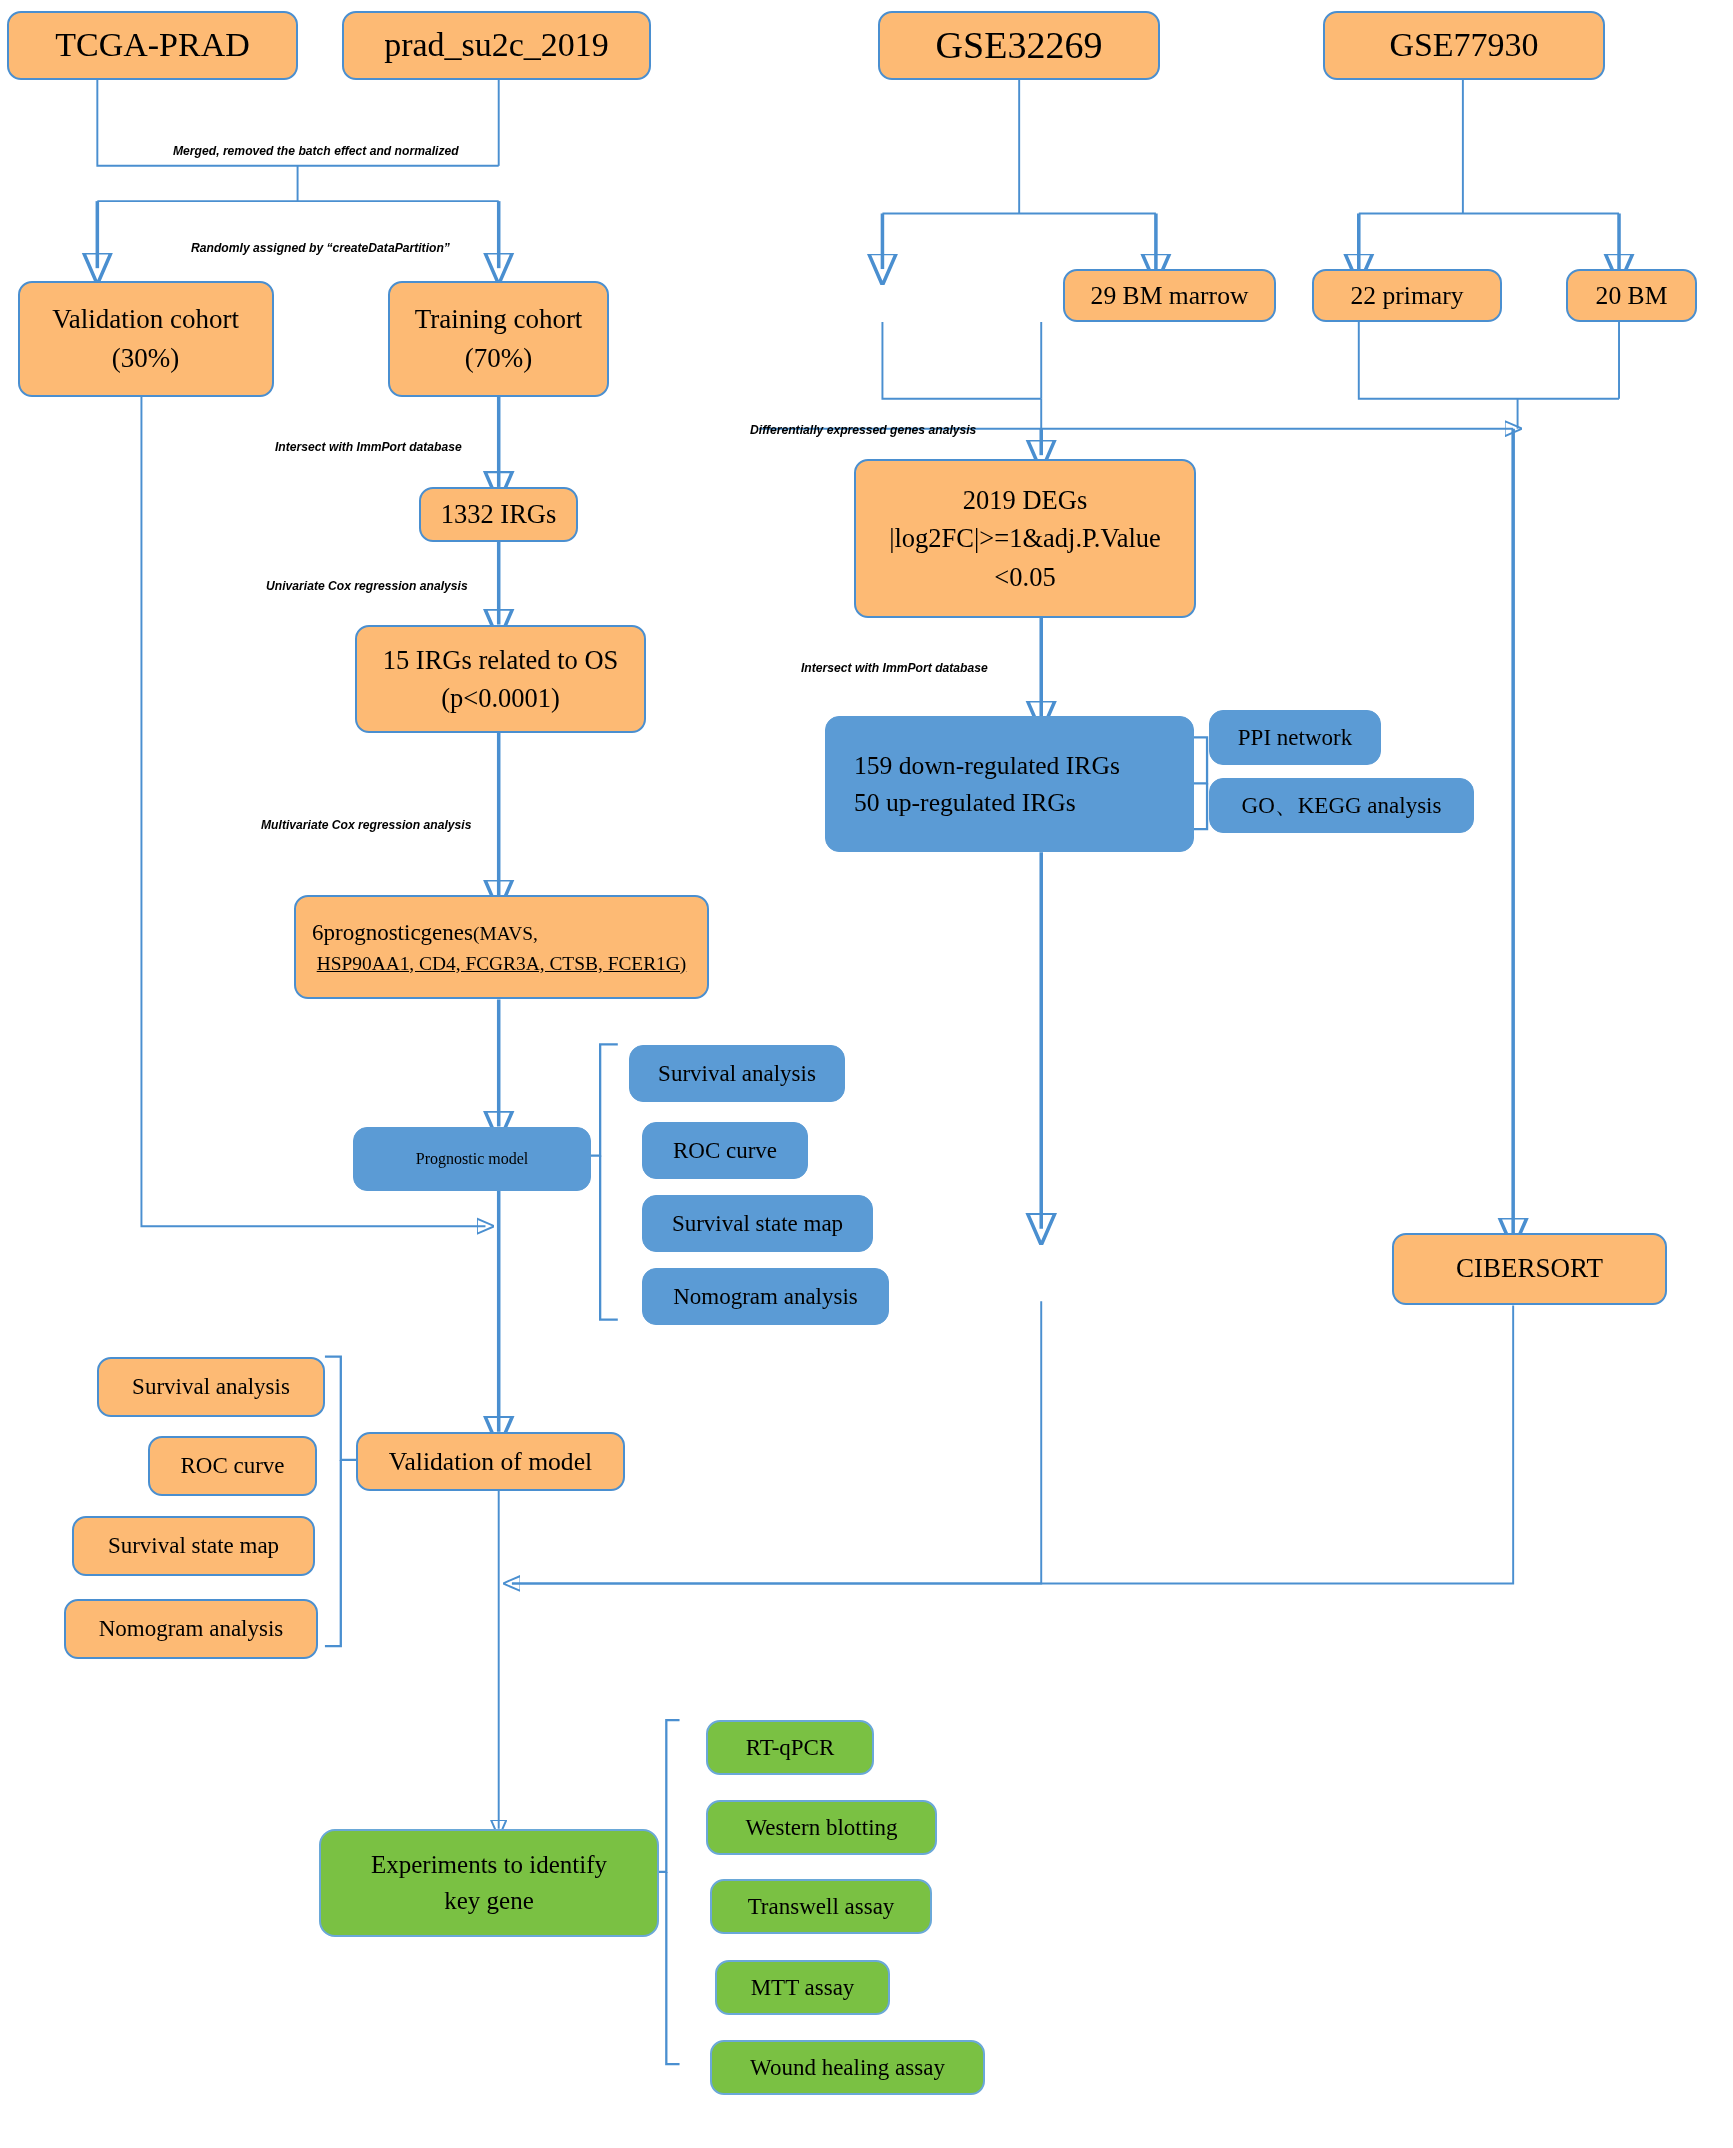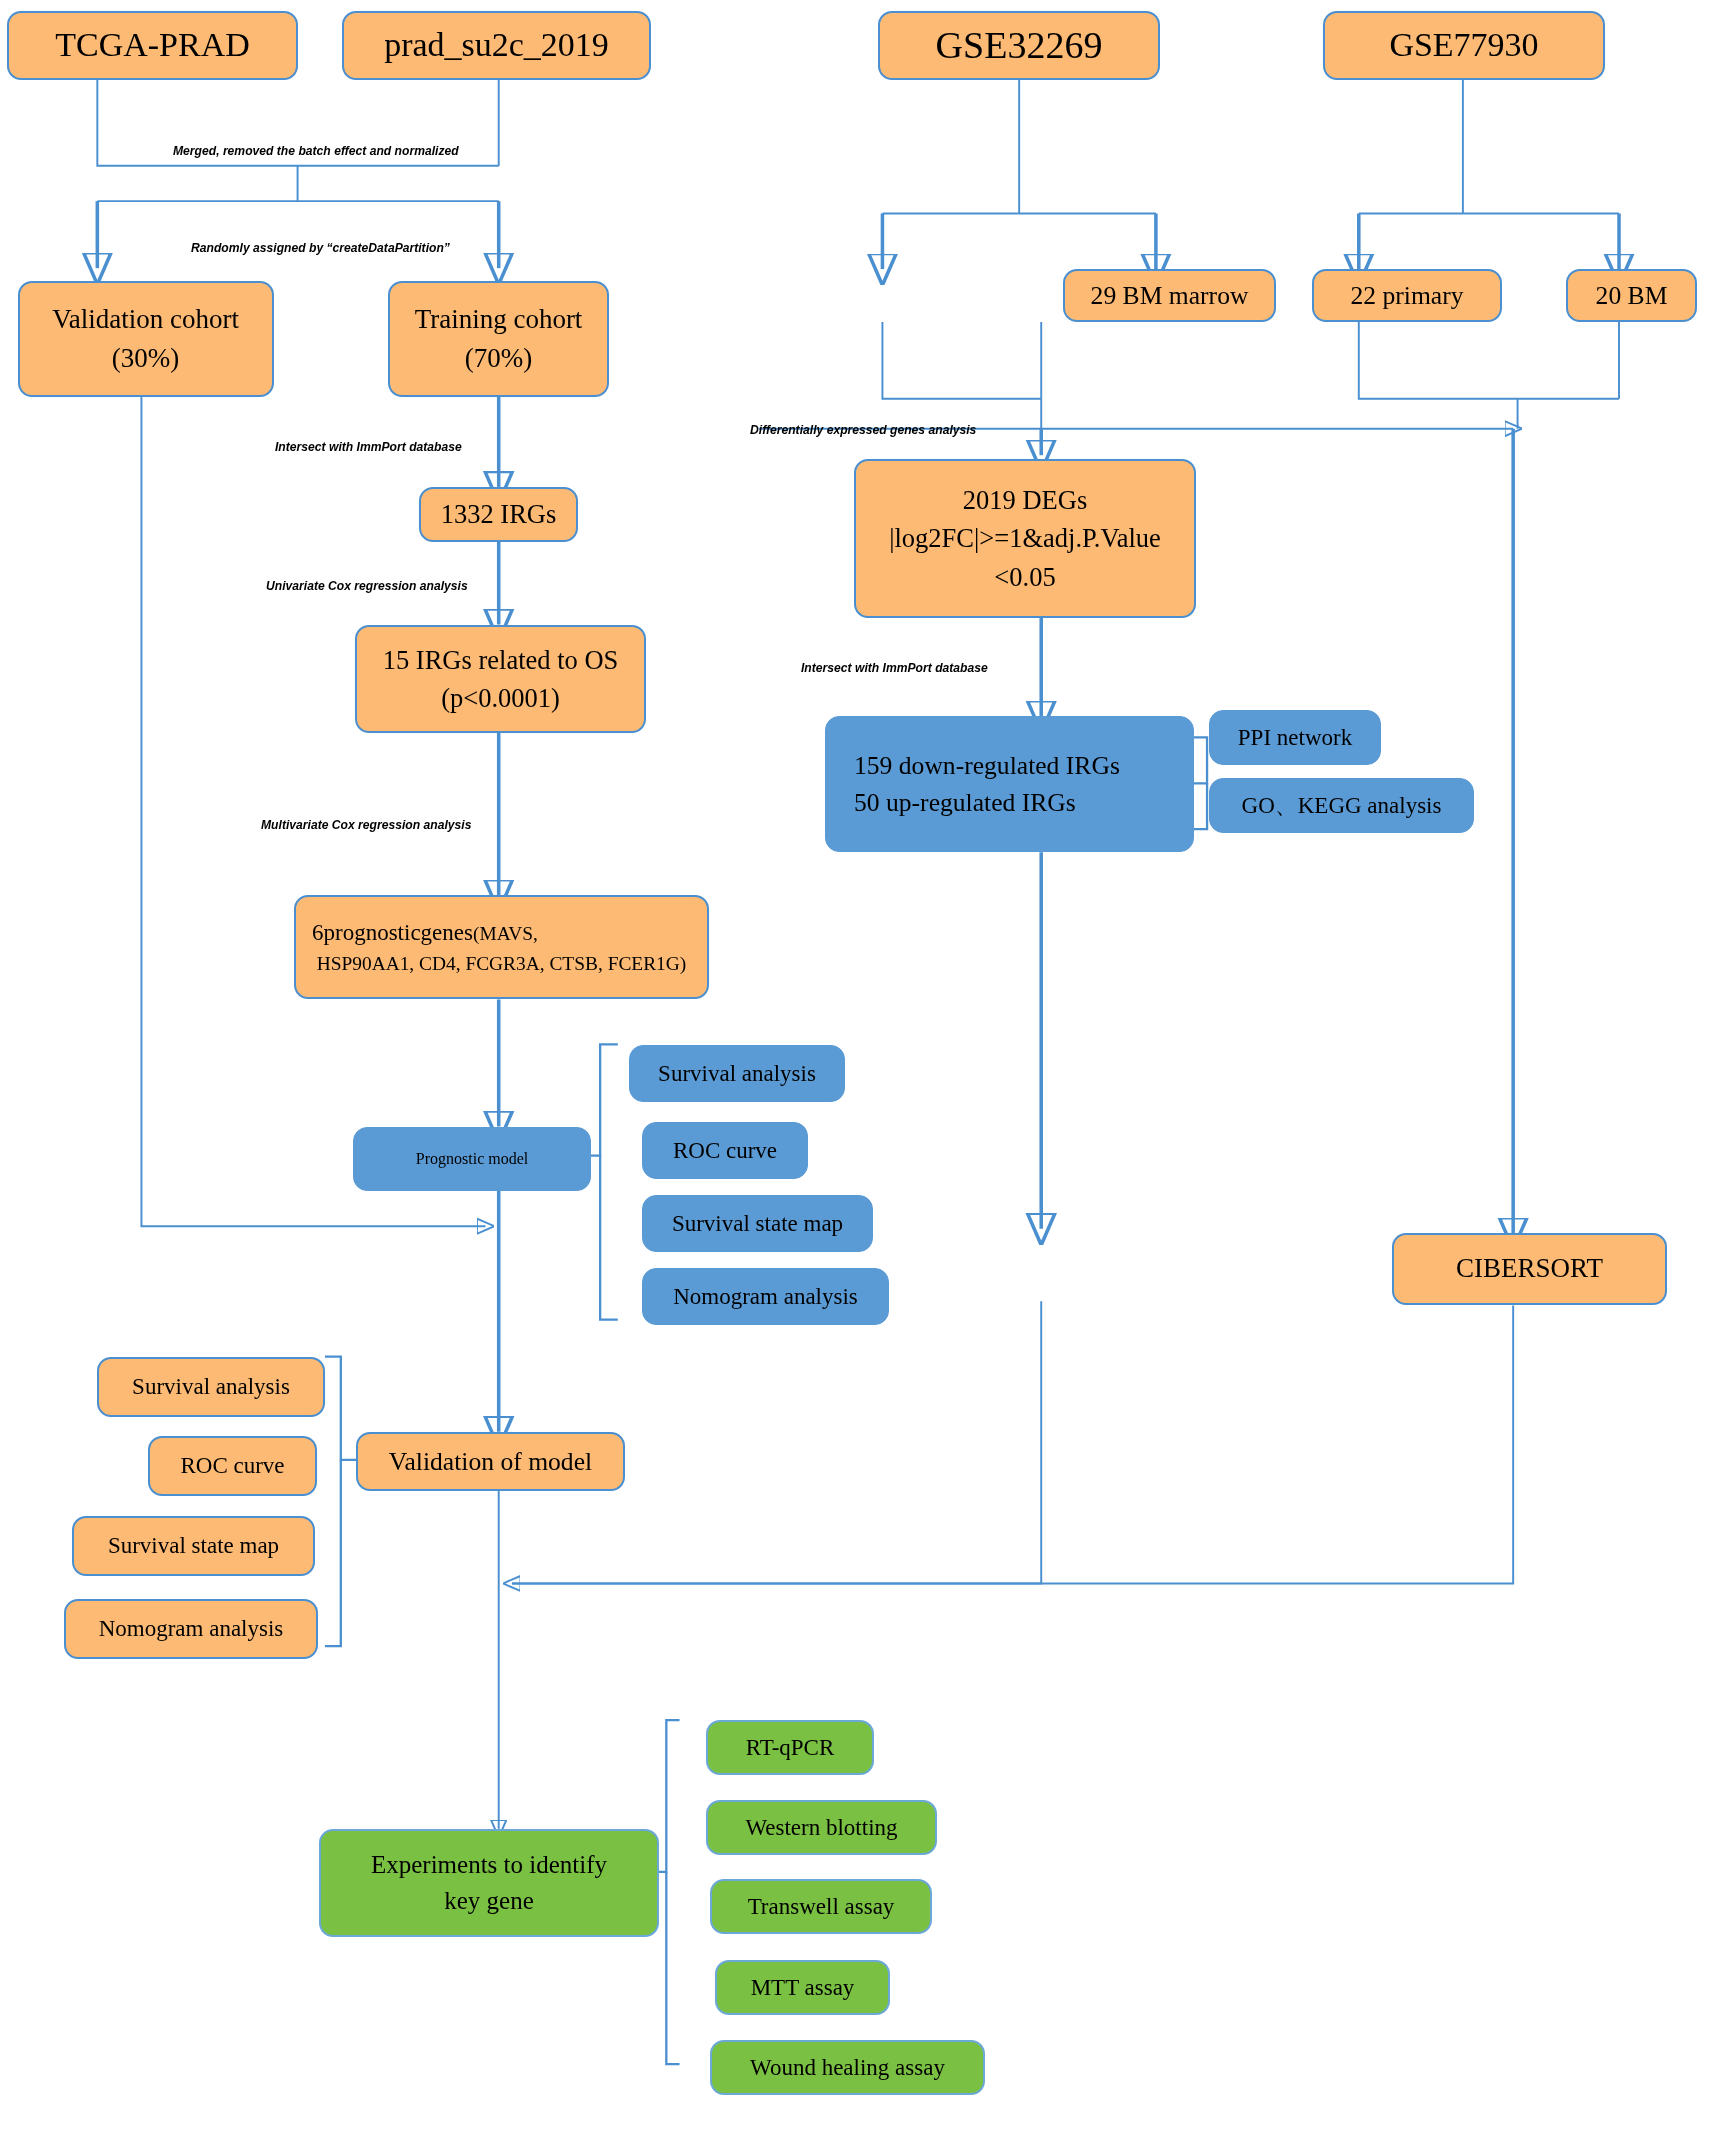--- a/index.html
+++ b/index.html
@@ -205,21 +205,21 @@
     <span class="line">1332 IRGs</span>
   </div>
 
   <div class="node white" style="left:355px; top:625px; width:291px; height:108px; font-size:26.5px;">
     <span class="line">15 IRGs related to OS</span>
     <span class="line">(p&lt;0.0001)</span>
   </div>
 
   <div class="node white" style="left:294px; top:895px; width:415px; height:104px; font-size:23px; padding:3.5px 16px;">
     <span class="justified"><span>6</span><span>prognostic</span><span>genes</span><span style="font-size:19.4px;">(MAVS,</span></span>
-    <span class="line" style="font-size:19.4px;">HSP90AA1, CD4, FCGR3A, CTSB, FCER1G)</span>
+    <span class="line" style="font-size:19.4px;text-decoration:underline;">HSP90AA1, CD4, FCGR3A, CTSB, FCER1G)</span>
   </div>
 
   <div class="node blue" style="left:353px; top:1127px; width:238px; height:64px; font-size:16px;">
     <span class="line">Prognostic model</span>
   </div>
 
   <div class="node blue" style="left:629px; top:1045px; width:216px; height:57px; font-size:23px;">
     <span class="line">Survival analysis</span>
   </div>
   <div class="node blue" style="left:642px; top:1122px; width:166px; height:57px; font-size:23px;">
@@ -275,21 +275,21 @@
   </div>
   <div class="node blue" style="left:1209px; top:778px; width:265px; height:55px; font-size:23px;">
     <span class="line">GO、KEGG analysis</span>
   </div>
 
 
   <div class="node white" style="left:1392px; top:1233px; width:275px; height:72px; font-size:27px;">
     <span class="line">CIBERSORT</span>
   </div>
 
-  <div class="node green" style="left:319px; top:1829px; width:340px; height:108px; font-size:25px;">
+  <div class="node green" style="left:319px; top:1829px; width:340px; height:108px; font-size:25px;border-radius:16px;">
     <span class="line">Experiments to identify</span>
     <span class="line">key gene</span>
   </div>
 
   <div class="node green" style="left:706px; top:1720px; width:168px; height:55px; font-size:23px;">
     <span class="line">RT-qPCR</span>
   </div>
   <div class="node green" style="left:706px; top:1800px; width:231px; height:55px; font-size:23px;">
     <span class="line">Western blotting</span>
   </div>

